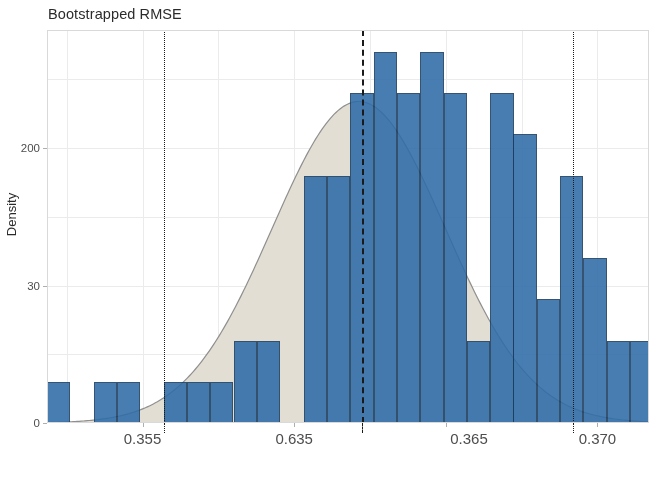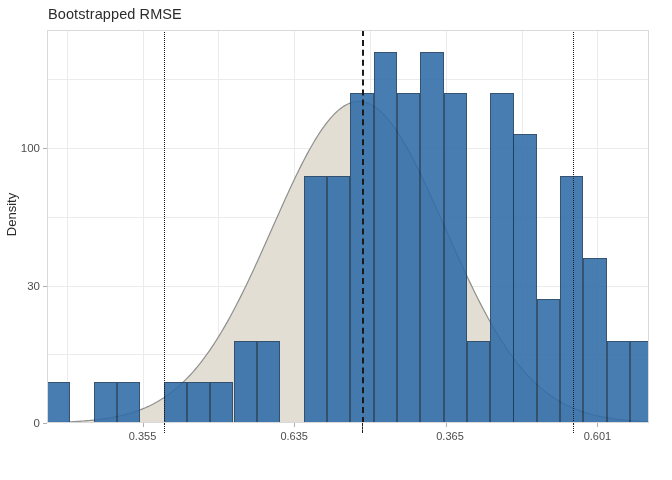--- a/index.html
+++ b/index.html
@@ -36,21 +36,21 @@
   .gridline.v{width:1px;top:0;bottom:0;}
   .gridline.h{height:1px;left:0;right:0;}
 
   
   .tick-x{position:absolute;width:1px;height:4px;background:#aeaeae;top:423px;}
   .tick-y{position:absolute;height:1px;width:4px;background:#aeaeae;left:43px;}
 
   
   .xticklabel{
     position:absolute;top:430px;
-    font-size:11px;color:#4d4d4d;
+    font-size:15px;color:#4d4d4d;
     transform:translateX(-50%);white-space:nowrap;
   }
   .yticklabel{
     position:absolute;right:0;
     font-size:11.5px;color:#4d4d4d;
     transform:translateY(-50%);white-space:nowrap;
   }
   #ylabels{position:absolute;left:0;top:0;width:40px;height:480px;}
 
   .xaxis-title{
@@ -144,32 +144,32 @@
 
   <div id="xticks">
       <div class="tick-x" style="left: 142.53px;"></div>
       <div class="tick-x" style="left: 294.17px;"></div>
       <div class="tick-x" style="left: 445.81px;"></div>
       <div class="tick-x" style="left: 597.44px;"></div>
     </div>
   <div id="xlabels">
       <div class="xticklabel" style="left: 142.53px;">0.355</div>
       <div class="xticklabel" style="left: 294.17px;">0.635</div>
-      <div class="xticklabel" style="left: 450px; text-align: center;">0.365</div>
-      <div class="xticklabel" style="left: 597.44px;">0.601</div>
+      <div class="xticklabel" style="left: 469px; text-align: center;">0.365</div>
+      <div class="xticklabel" style="left: 597.44px;">0.370</div>
     </div>
   <div id="yticks">
       <div class="tick-y" style="top: 423px;"></div>
       <div class="tick-y" style="top: 285.59px;"></div>
       <div class="tick-y" style="top: 148.17px;"></div>
     </div>
   <div id="ylabels">
       <div class="yticklabel" style="top: 423px;">0</div>
       <div class="yticklabel" style="top: 285.59px;">30</div>
-      <div class="yticklabel" style="top: 148.17px;">100</div>
+      <div class="yticklabel" style="top: 148.17px;">200</div>
     </div>
   <div id="vext">
       <div class="vline-ext" style="left: 163.76px; border-left-style: dotted; border-left-color: rgb(26, 26, 26);"></div>
       <div class="vline-ext" style="left: 362.41px; border-left-style: dashed; border-left-color: rgb(26, 26, 26);"></div>
       <div class="vline-ext" style="left: 573.18px; border-left-style: dotted; border-left-color: rgb(26, 26, 26);"></div>
     </div>
 
   <div class="yaxis-title">Density</div>
 </div>
 

